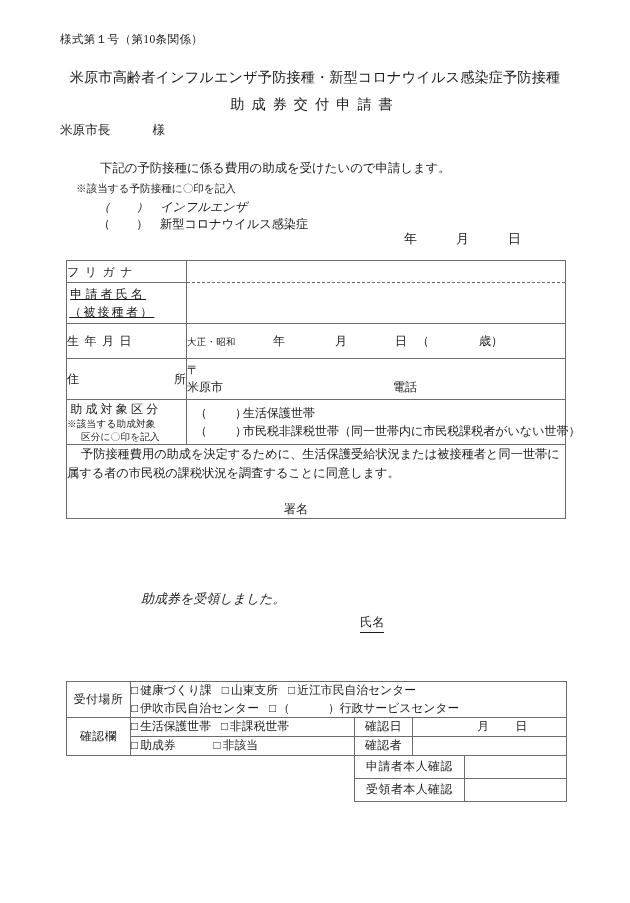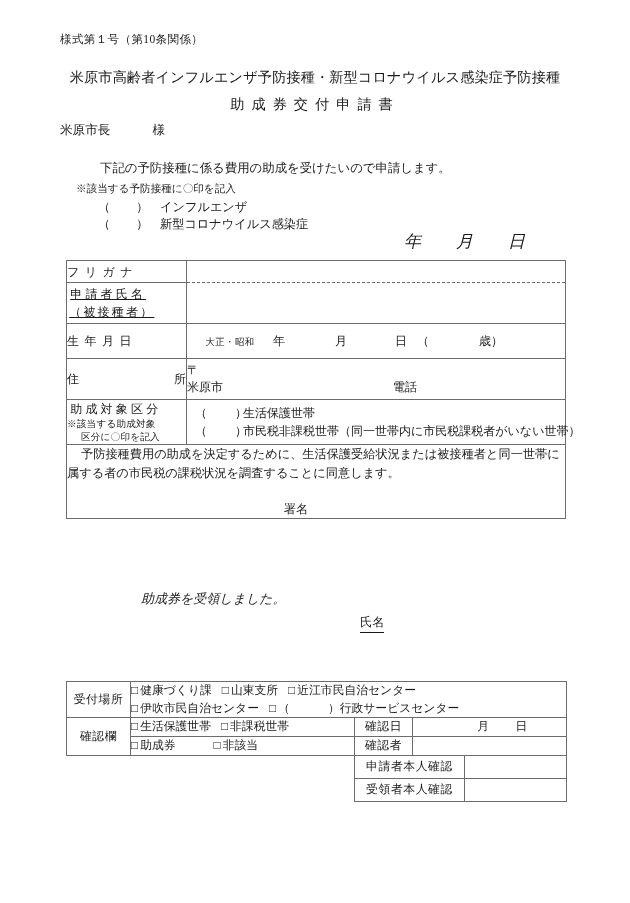--- a/index.html
+++ b/index.html
@@ -74,36 +74,35 @@
     top: 182px;
     font-size: 10.6px;
     white-space: nowrap;
   }
   .opt-row {
     position: absolute;
     left: 98px;
     font-size: 12.2px;
     white-space: nowrap;
   }
-  .opt-row.o1 { top: 199px; }
+  .opt-row.o1 { top: 199px; font-style: italic; }
   .opt-row.o2 { top: 216px; }
   .opt-row .paren {
     display: inline-block;
     width: 46px;
   }
   .opt-row .paren .l { margin-right: 26px; }
   .opt-row .lbl { margin-left: 16px; }
 
   .date-line {
     position: absolute;
     left: 404px;
     top: 230px;
-    font-size: 17px;
-    white-space: nowrap;
-    font-style: italic;
+    font-size: 13px;
+    white-space: nowrap;
   }
   .date-line span { display: inline-block; }
   .date-line .y { width: 52px; }
   .date-line .m { width: 52px; }
 
   
   .main-table {
     position: absolute;
     left: 66px;
     top: 260px;
@@ -148,21 +147,21 @@
     line-height: 1.35;
     letter-spacing: 0.2px;
   }
   .sub-note .l2 { padding-left: 14px; }
 
   .val-pad { padding: 4px 8px; }
   .birth-val {
     font-size: 12px;
     white-space: nowrap;
   }
-  .birth-val .era { font-size: 9.4px; letter-spacing: 0.4px; text-align: center; }
+  .birth-val .era { font-size: 9.4px; letter-spacing: 0.4px; }
   .birth-val .g { display: inline-block; }
   .birth-val .g1 { width: 86px; }
   .birth-val .g2 { width: 62px; }
   .birth-val .g3 { width: 60px; }
   .birth-val .g4 { width: 22px; }
   .birth-val .g5 { width: 62px; }
 
   .addr-val {
     font-size: 12px;
     line-height: 1.45;

